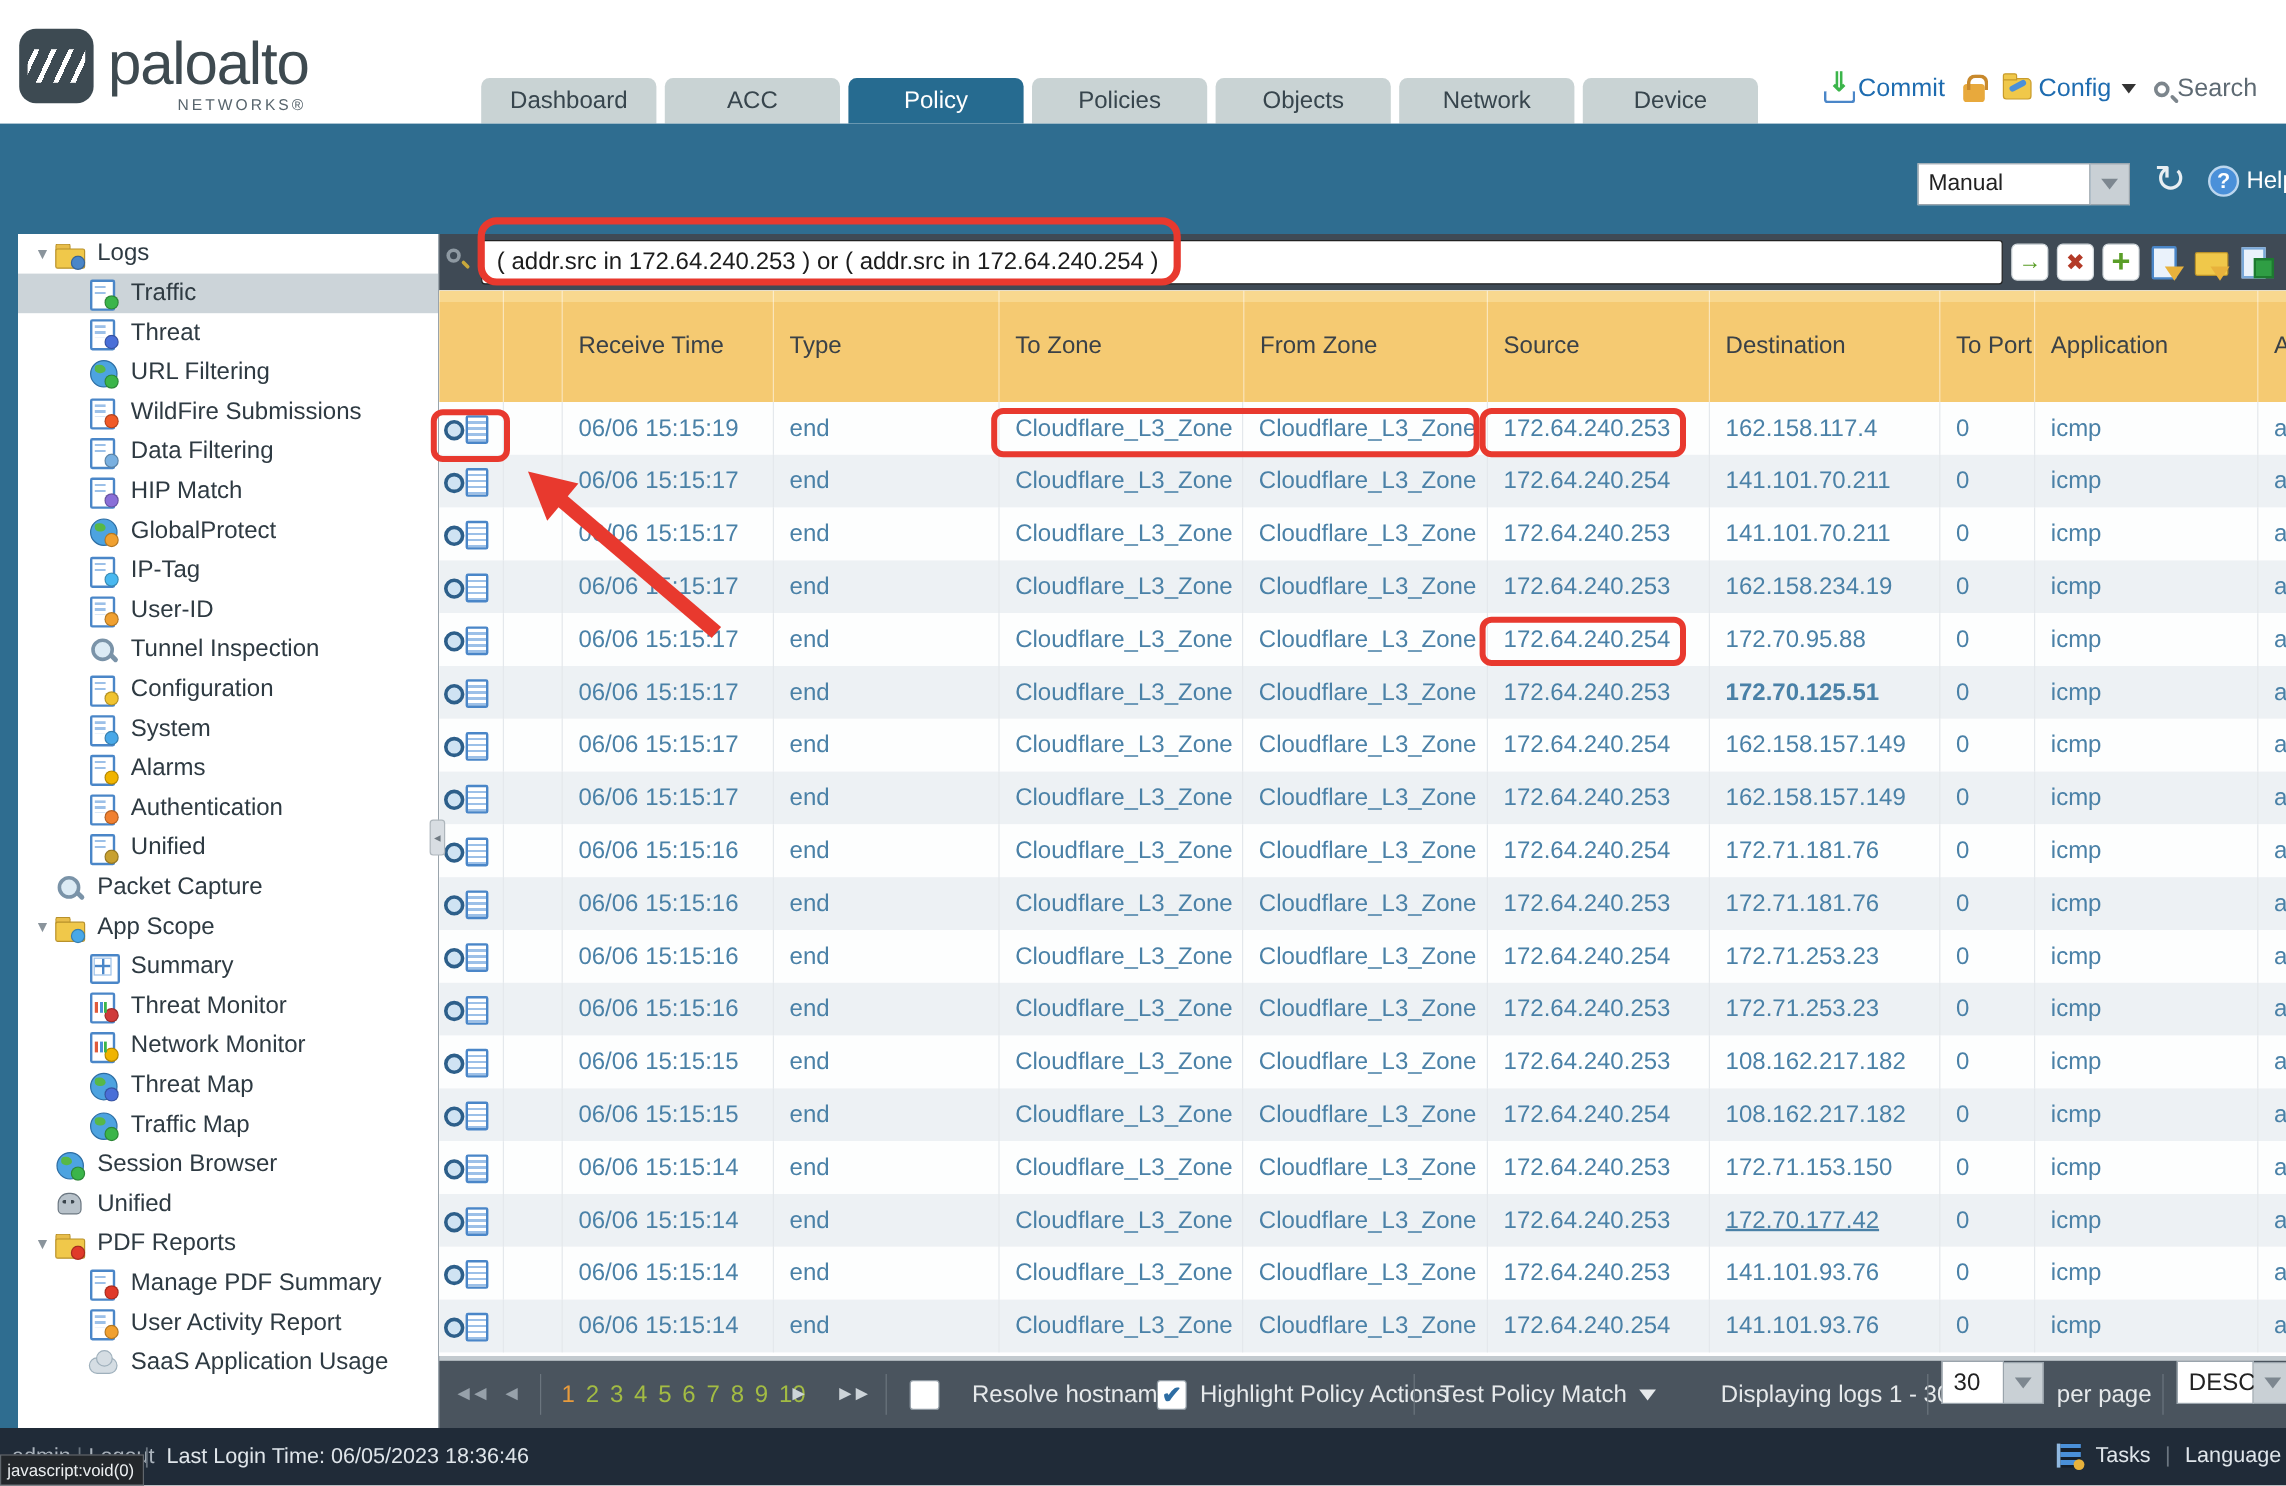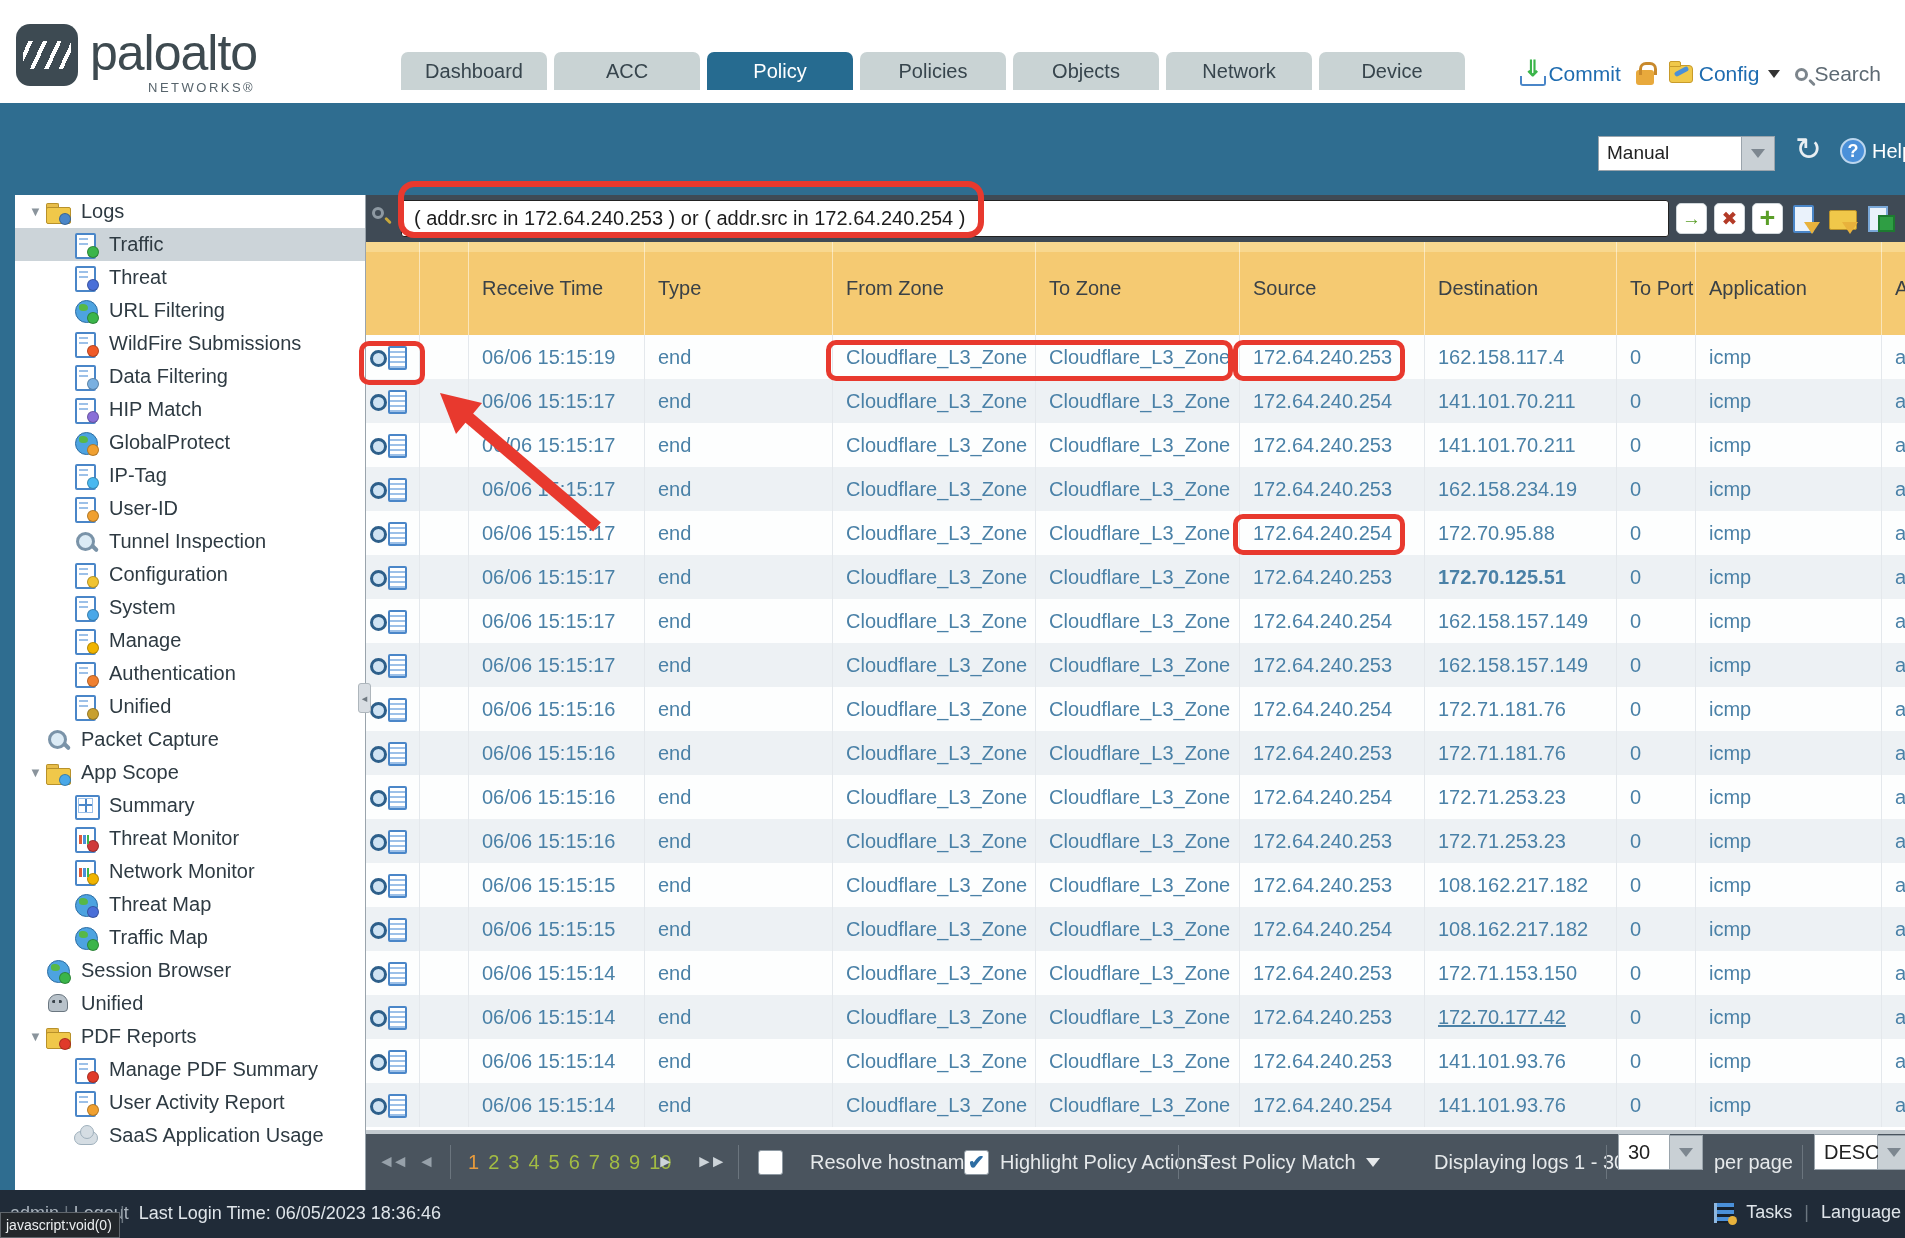--- a/index.html
+++ b/index.html
@@ -8,21 +8,21 @@
   #app { position:relative; width:1905px; height:1238px; background:#fff; }
 
   
   .hdr { position:absolute; left:0; top:0; width:1905px; height:103px; background:#fff; }
   .logo-mark { position:absolute; left:16px; top:24px; width:62px; height:62px;
     background:#3d4a52; border-radius:14px; overflow:hidden; }
   .logo-mark::after { content:""; position:absolute; left:7px; top:17px; width:48px; height:28px;
     background:repeating-linear-gradient(115deg,transparent 0 5px,#fff 5px 9px,transparent 9px 13px); }
   .logo-word { position:absolute; left:90px; top:24px; font-size:50px; color:#3e4a50; letter-spacing:-1px; }
   .logo-sub  { position:absolute; left:148px; top:80px; font-size:13px; letter-spacing:2.5px; color:#57646c; }
-  .tabs { position:absolute; left:401px; bottom:13px; display:flex; }
+  .tabs { position:absolute; left:401px; bottom:0; display:flex; }
   .tab { width:146px; height:38px; margin-right:7px; background:#c9d3d4; color:#37454d;
     border-radius:7px 7px 0 0; display:flex; align-items:center; justify-content:center; font-size:20px; }
   .tab.active { background:#266b90; color:#fff; }
   .hdr-actions { position:absolute; right:24px; top:62px; display:flex; align-items:center; gap:15px;
     font-size:21px; color:#1e6cb0; }
   .hact { display:flex; align-items:center; gap:6px; }
   .commit-ic { width:22px; height:20px; position:relative; }
   .commit-ic::before { content:"⇓"; position:absolute; left:3px; top:-8px; color:#3bb54a; font-size:22px; font-weight:bold; }
   .commit-ic::after { content:""; position:absolute; left:0; bottom:-2px; width:22px; height:8px;
     border:2px solid #4a86c8; border-top:none; border-radius:0 0 3px 3px; }
@@ -329,21 +329,21 @@
           <span class="icon kind-doc">
             <span class="badge" style="background: rgb(73, 168, 232);"></span>
           </span>
           <span class="s-lbl">System</span>
         </div>
         <div class="s-row">
           <span class="s-sp1"></span>
           <span class="icon kind-doc">
             <span class="badge" style="background: rgb(240, 180, 0);"></span>
           </span>
-          <span class="s-lbl">Manage</span>
+          <span class="s-lbl">Alarms</span>
         </div>
         <div class="s-row">
           <span class="s-sp1"></span>
           <span class="icon kind-doc">
             <span class="badge" style="background: rgb(240, 128, 48);"></span>
           </span>
           <span class="s-lbl">Authentication</span>
         </div>
         <div class="s-row">
           <span class="s-sp1"></span>
@@ -452,22 +452,22 @@
           <div class="fico export"></div>
         </div>
     </div>
 
     <div class="tbl">
       <div class="thead" id="thead">
           <div class="hcell" style="width: 54px;"></div>
           <div class="hcell" style="width: 49px;"></div>
           <div class="hcell" style="width: 176px;">Receive Time</div>
           <div class="hcell" style="width: 188px;">Type</div>
+          <div class="hcell" style="width: 204px;">To Zone</div>
           <div class="hcell" style="width: 203px;">From Zone</div>
-          <div class="hcell" style="width: 204px;">To Zone</div>
           <div class="hcell" style="width: 185px;">Source</div>
           <div class="hcell" style="width: 192px;">Destination</div>
           <div class="hcell" style="width: 79px;">To Port</div>
           <div class="hcell" style="width: 186px;">Application</div>
           <div class="hcell" style="width: 150px;">Action</div>
         </div>
       <div id="tbody">
           <div class="log-row even">
             <div class="cell" style="width: 54px;"><span class="detail-ic"></span></div>
             <div class="cell" style="width: 49px;"></div>

